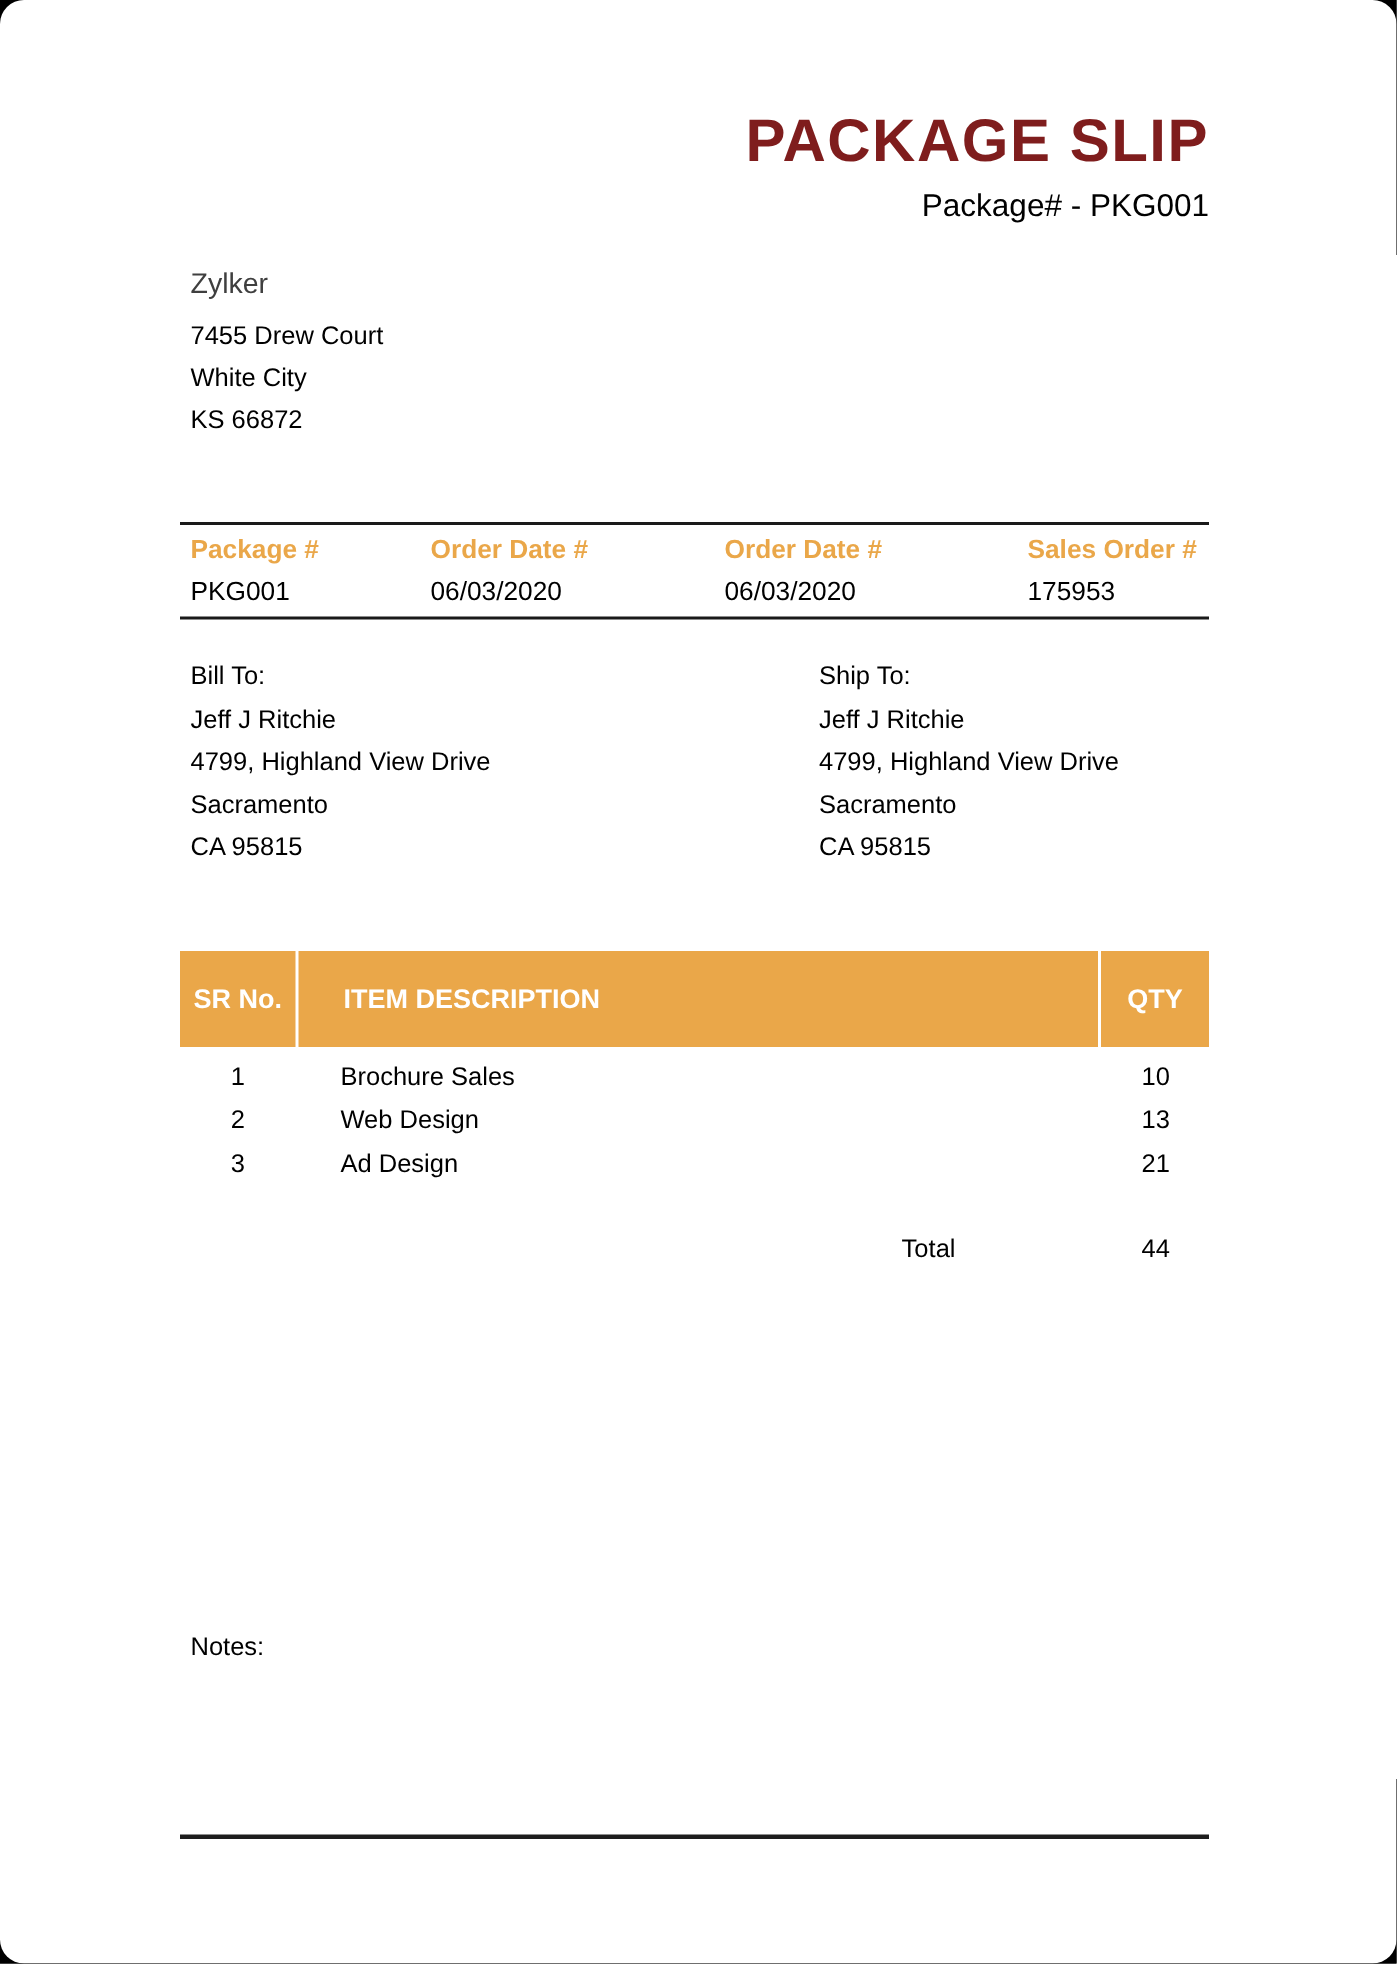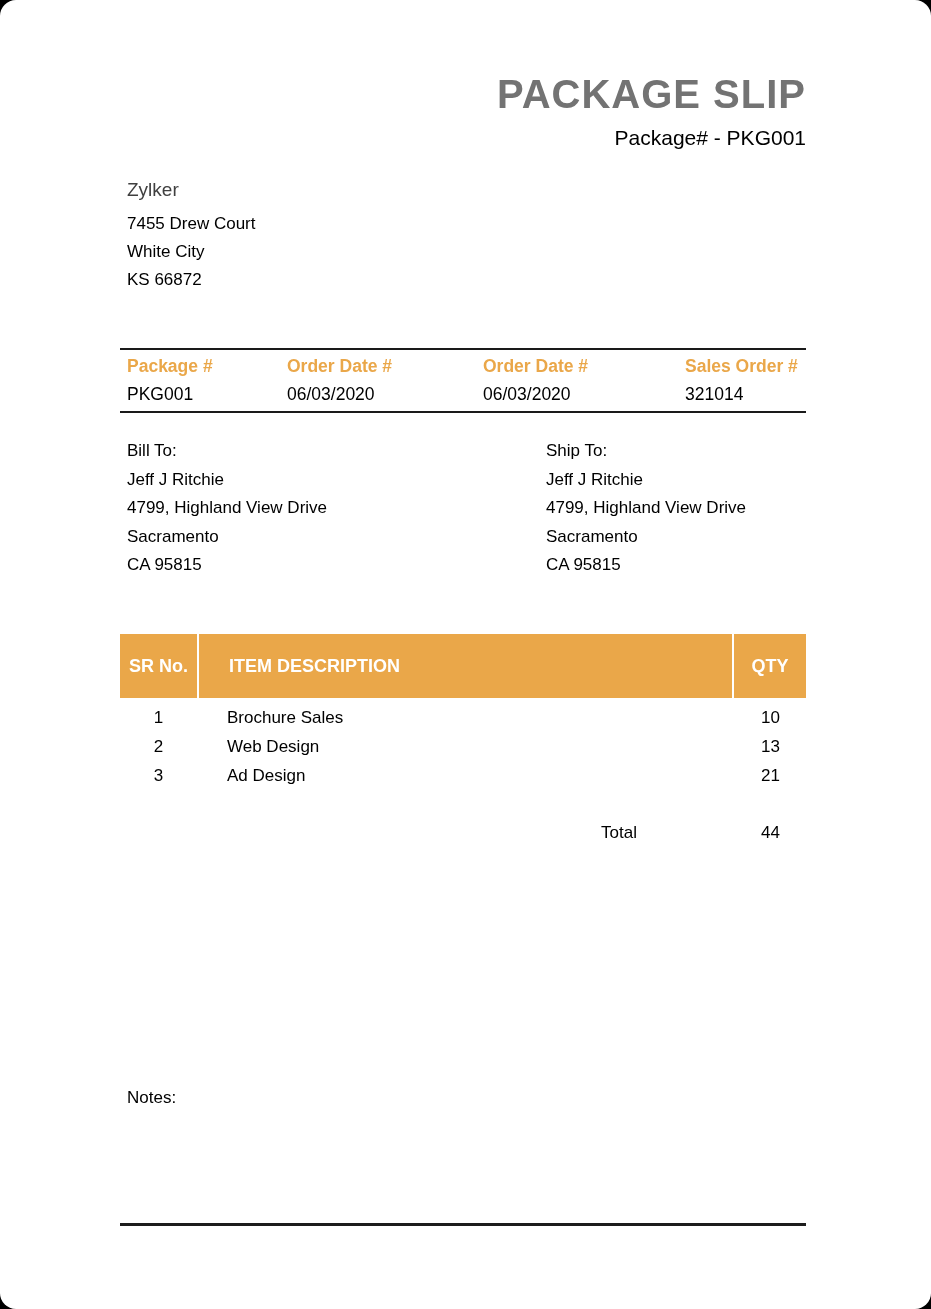--- a/index.html
+++ b/index.html
@@ -15,21 +15,21 @@
     background: #fff;
     border-radius: 16px;
     overflow: hidden;
   }
 
   
   .doc-title {
     position: absolute; top: 72px; right: 125px;
     font-size: 40px; font-weight: bold; letter-spacing: 1px;
     line-height: 44px; text-align: left;
-    color: #737373;
+    color: #7f1d1d;
   }
   .doc-subtitle {
     position: absolute; top: 125px; right: 125px;
     font-size: 21px; line-height: 26px; text-align: right;
     color: #000;
   }
 
   
   .company { position: absolute; left: 127px; top: 176px; }
   .company-name { font-size: 19px; line-height: 28px; color: #3F3F3F; margin-bottom: 6px; }
@@ -100,21 +100,21 @@
     <div class="info-row head">
       <div class="info-cell c1">Package #</div>
       <div class="info-cell c2">Order Date #</div>
       <div class="info-cell c3">Order Date #</div>
       <div class="info-cell c4">Sales Order #</div>
     </div>
     <div class="info-row">
       <div class="info-cell c1">PKG001</div>
       <div class="info-cell c2">06/03/2020</div>
       <div class="info-cell c3">06/03/2020</div>
-      <div class="info-cell c4">321014</div>
+      <div class="info-cell c4">175953</div>
     </div>
   </div>
 
   <div class="addresses">
     <div class="addr-block bill">
       <div class="addr-label">Bill To:</div>
       <div class="addr-line">Jeff J Ritchie</div>
       <div class="addr-line">4799, Highland View Drive</div>
       <div class="addr-line">Sacramento</div>
       <div class="addr-line">CA 95815</div>

